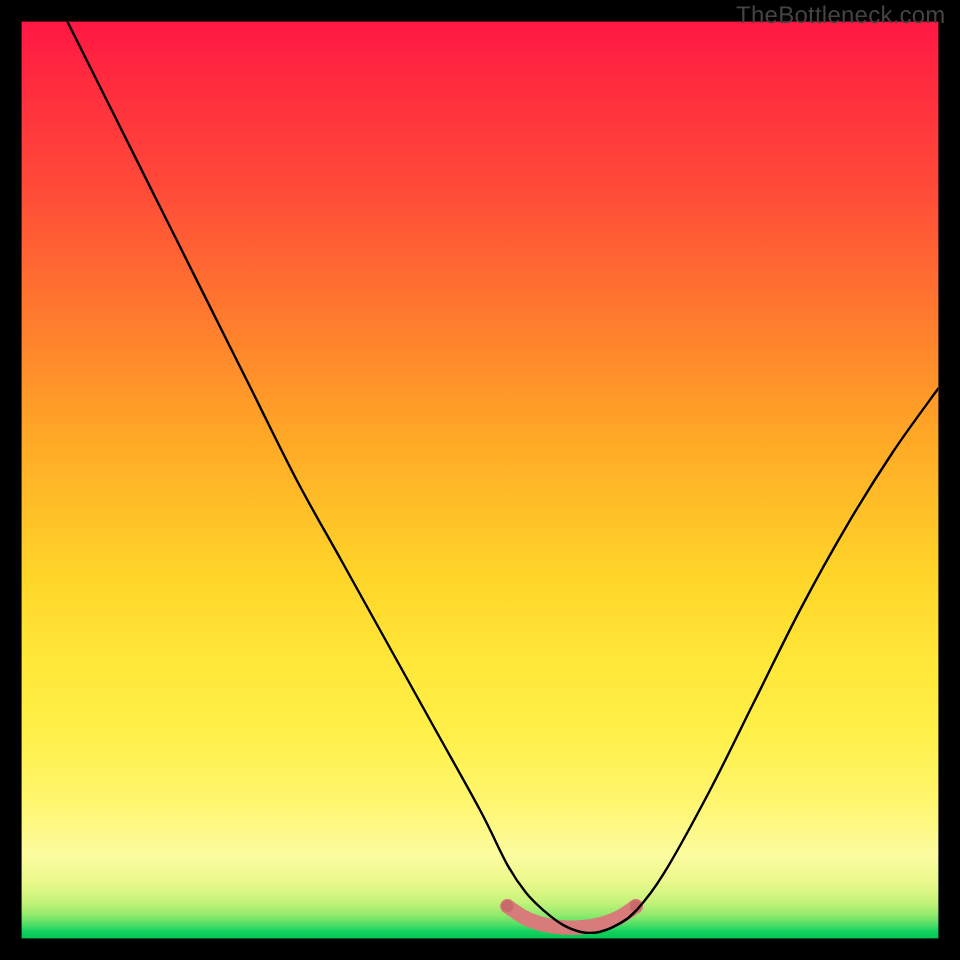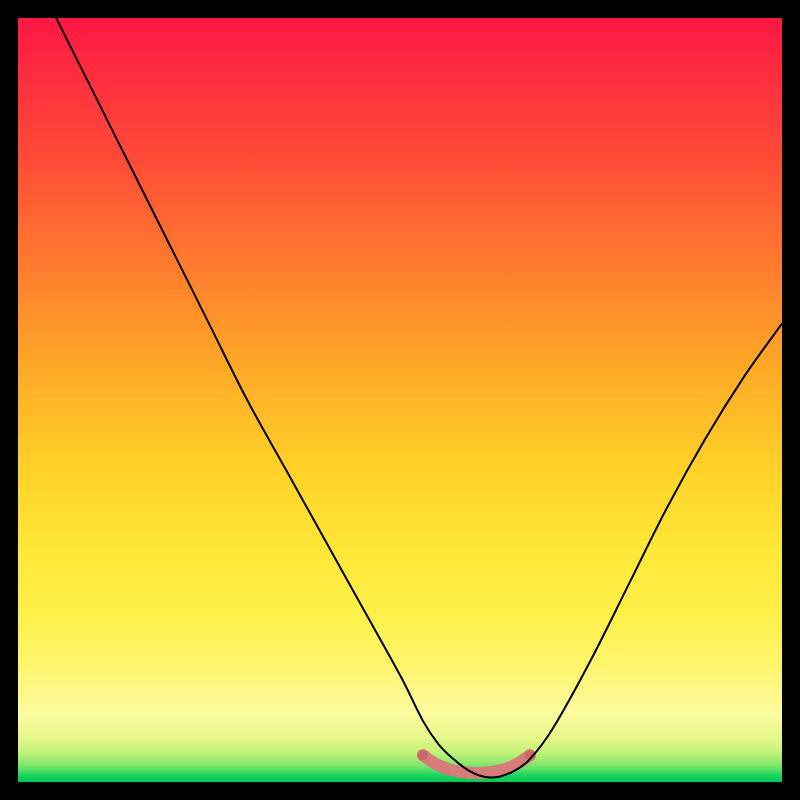--- a/index.html
+++ b/index.html
@@ -82,13 +82,14 @@
           <circle cx="511.88" cy="737.26" r="6" fill="#d87b7b"></circle>
           <circle cx="404.92" cy="737.26" r="5" fill="#c96a6a"></circle>
           <circle cx="511.88" cy="737.26" r="5" fill="#c96a6a"></circle>
         </g>
       <g id="curve-g">
           <path d="M 38.20 0.00 C 45.08 13.75, 62.65 48.90, 76.40 76.40 C 90.15 103.90, 100.85 125.30, 114.60 152.80 C 128.35 180.30, 139.05 201.70, 152.80 229.20 C 166.55 256.70, 177.25 278.10, 191.00 305.60 C 204.75 333.10, 215.45 355.87, 229.20 382.00 C 242.95 408.13, 253.65 426.01, 267.40 450.76 C 281.15 475.51, 291.85 494.77, 305.60 519.52 C 319.35 544.27, 330.05 563.53, 343.80 588.28 C 357.55 613.03, 371.00 636.41, 382.00 657.04 C 393.00 677.67, 398.04 690.50, 404.92 702.88 C 411.80 715.26, 414.70 718.92, 420.20 725.80 C 425.70 732.68, 429.98 736.27, 435.48 741.08 C 440.98 745.89, 445.26 749.38, 450.76 752.54 C 456.26 755.70, 460.54 757.55, 466.04 758.65 C 471.54 759.75, 475.82 759.75, 481.32 758.65 C 486.82 757.55, 491.10 755.70, 496.60 752.54 C 502.10 749.38, 505.00 748.64, 511.88 741.08 C 518.76 733.52, 523.80 728.40, 534.80 710.52 C 545.80 692.64, 559.25 667.89, 573.00 641.76 C 586.75 615.63, 597.45 592.86, 611.20 565.36 C 624.95 537.86, 635.65 515.09, 649.40 488.96 C 663.15 462.83, 673.85 443.58, 687.60 420.20 C 701.35 396.82, 712.05 379.71, 725.80 359.08 C 739.55 338.45, 757.12 315.23, 764.00 305.60" stroke="#000000" stroke-width="2" fill="none" stroke-linecap="round" stroke-linejoin="round"></path>
         </g>
     </svg>
   </div>
 
+  <div class="watermark">TheBottleneck.com</div>
 </div>
 
 </body></html>

